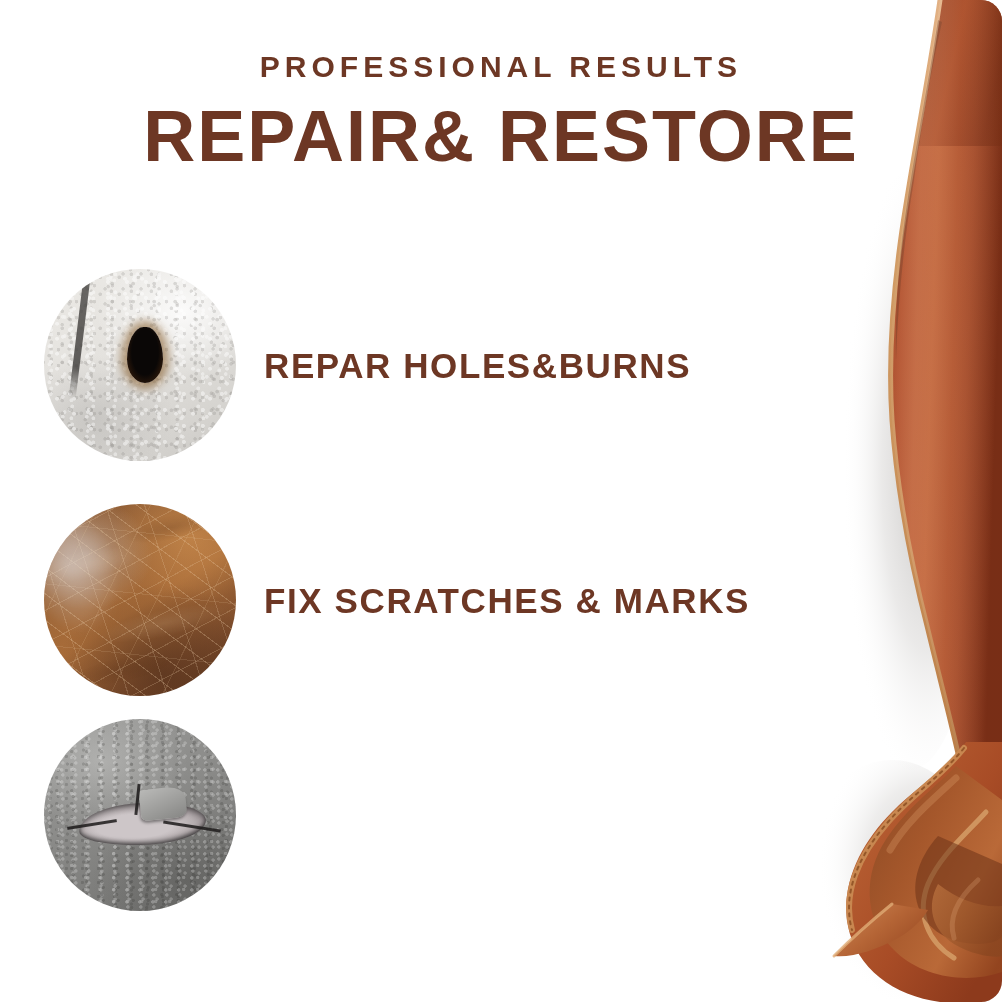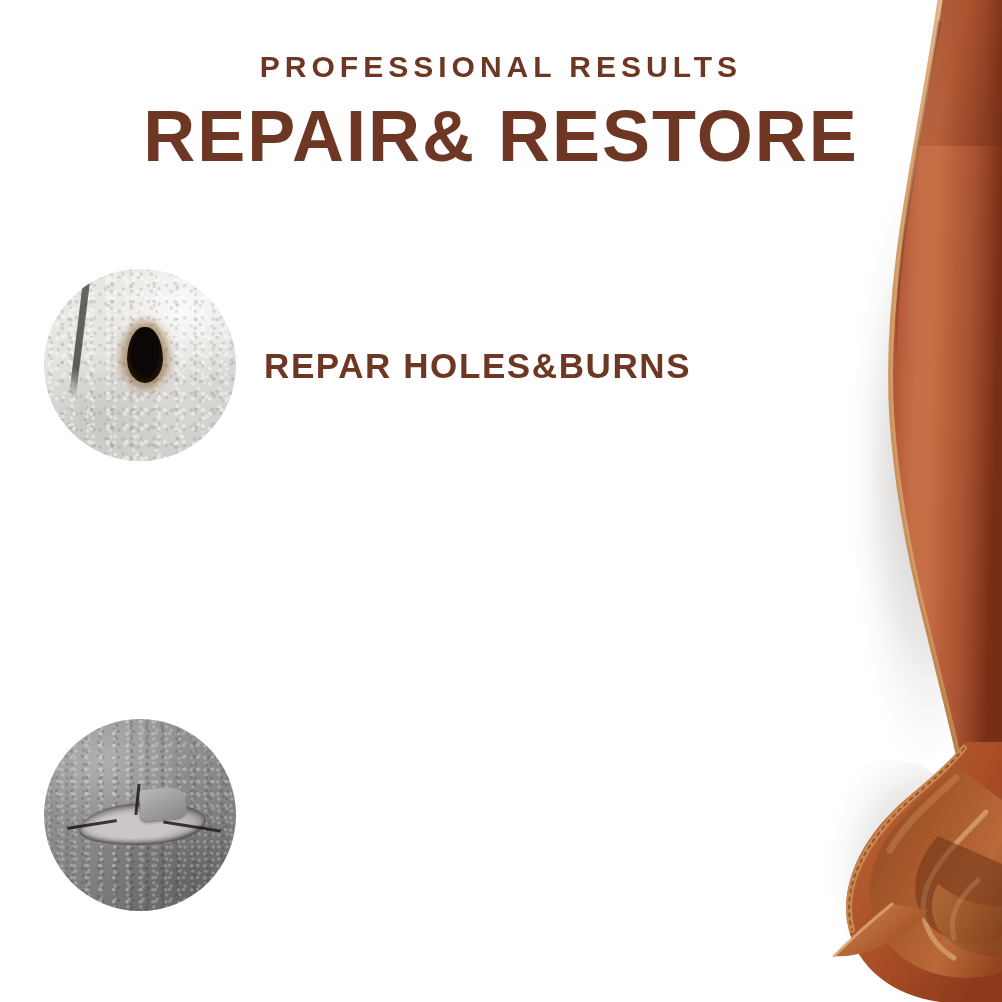--- a/index.html
+++ b/index.html
@@ -11,20 +11,21 @@
   body {
     font-family: "Liberation Sans", sans-serif;
   }
 
   .banner {
     position: relative;
     width: 1002px;
     height: 1002px;
     background: #ffffff;
     overflow: hidden;
+    border-radius: 21px;
   }
 
   
   .header {
     position: absolute;
     left: 0;
     top: 0;
     width: 1002px;
     text-align: center;
     z-index: 40;
@@ -399,20 +400,28 @@
 
     <div class="feature-row r0">
       <div class="swatch sw-white">
         <div class="grain"></div>
         <div class="seam"></div>
         <div class="burn"></div>
       </div>
       <div class="feature-label">REPAR HOLES&amp;BURNS</div>
     </div>
 
+    <div class="feature-row r1">
+      <div class="swatch sw-brown">
+        <div class="creases"></div>
+        <div class="scratches"></div>
+        <div class="sheen"></div>
+      </div>
+      <div class="feature-label">FIX SCRATCHES &amp; MARKS</div>
+    </div>
 
     <div class="feature-row r2">
       <div class="swatch sw-grey">
         <div class="grain"></div>
         <div class="tear"></div>
         <div class="tear-flap"></div>
         <div class="tear-crack c1"></div>
         <div class="tear-crack c2"></div>
         <div class="tear-crack c3"></div>
       </div>

